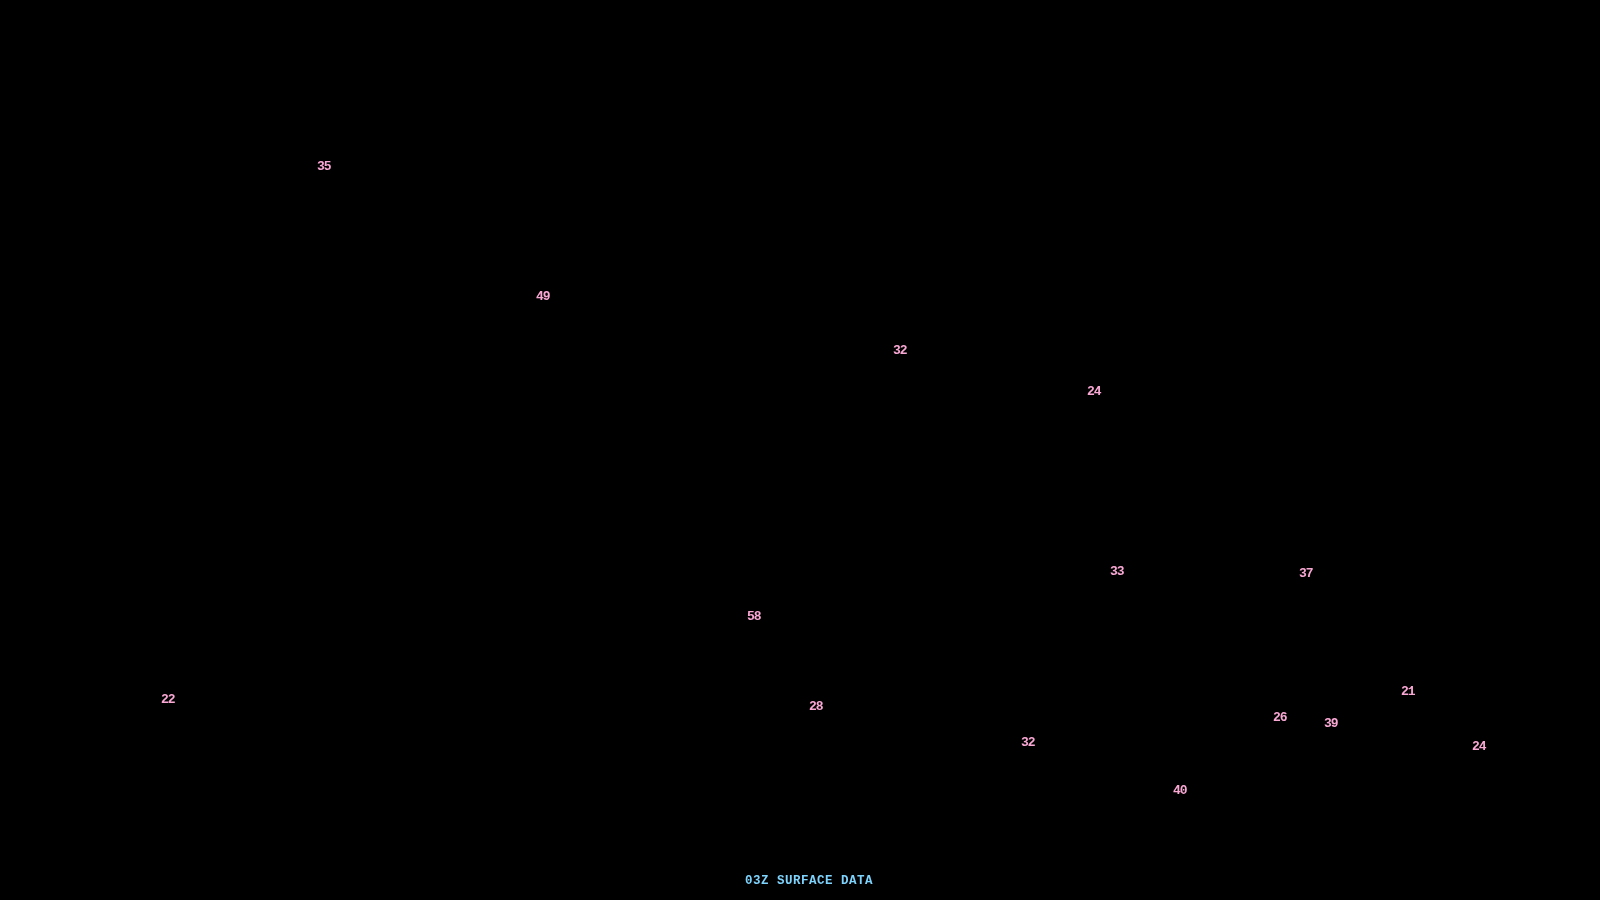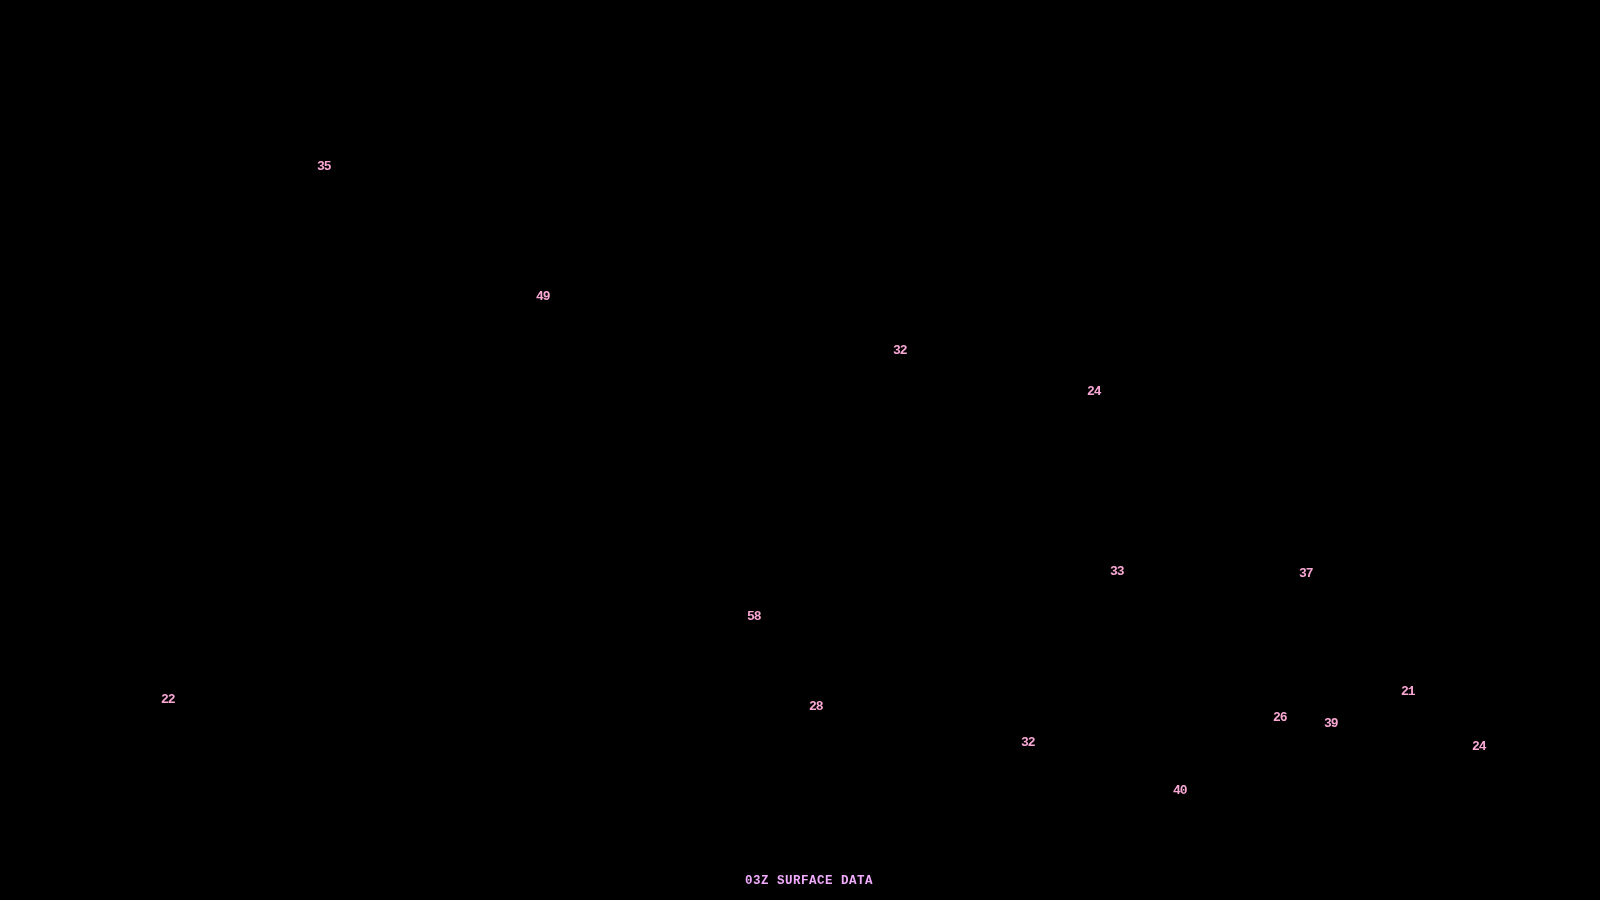--- a/index.html
+++ b/index.html
@@ -26,21 +26,21 @@
     line-height: 13px;
     font-weight: bold;
     letter-spacing: -1px;
     white-space: pre;
     transform: translate(-1px, -3px);
   }
   .plot-title {
     position: absolute;
     left: 745px;
     top: 875px;
-    color: #f0abfc;
+    color: #7dd3fc;
     font-size: 12.5px;
     line-height: 13px;
     font-weight: bold;
     letter-spacing: 0.5px;
     white-space: pre;
   }
 </style>
 </head>
 <body>
 

